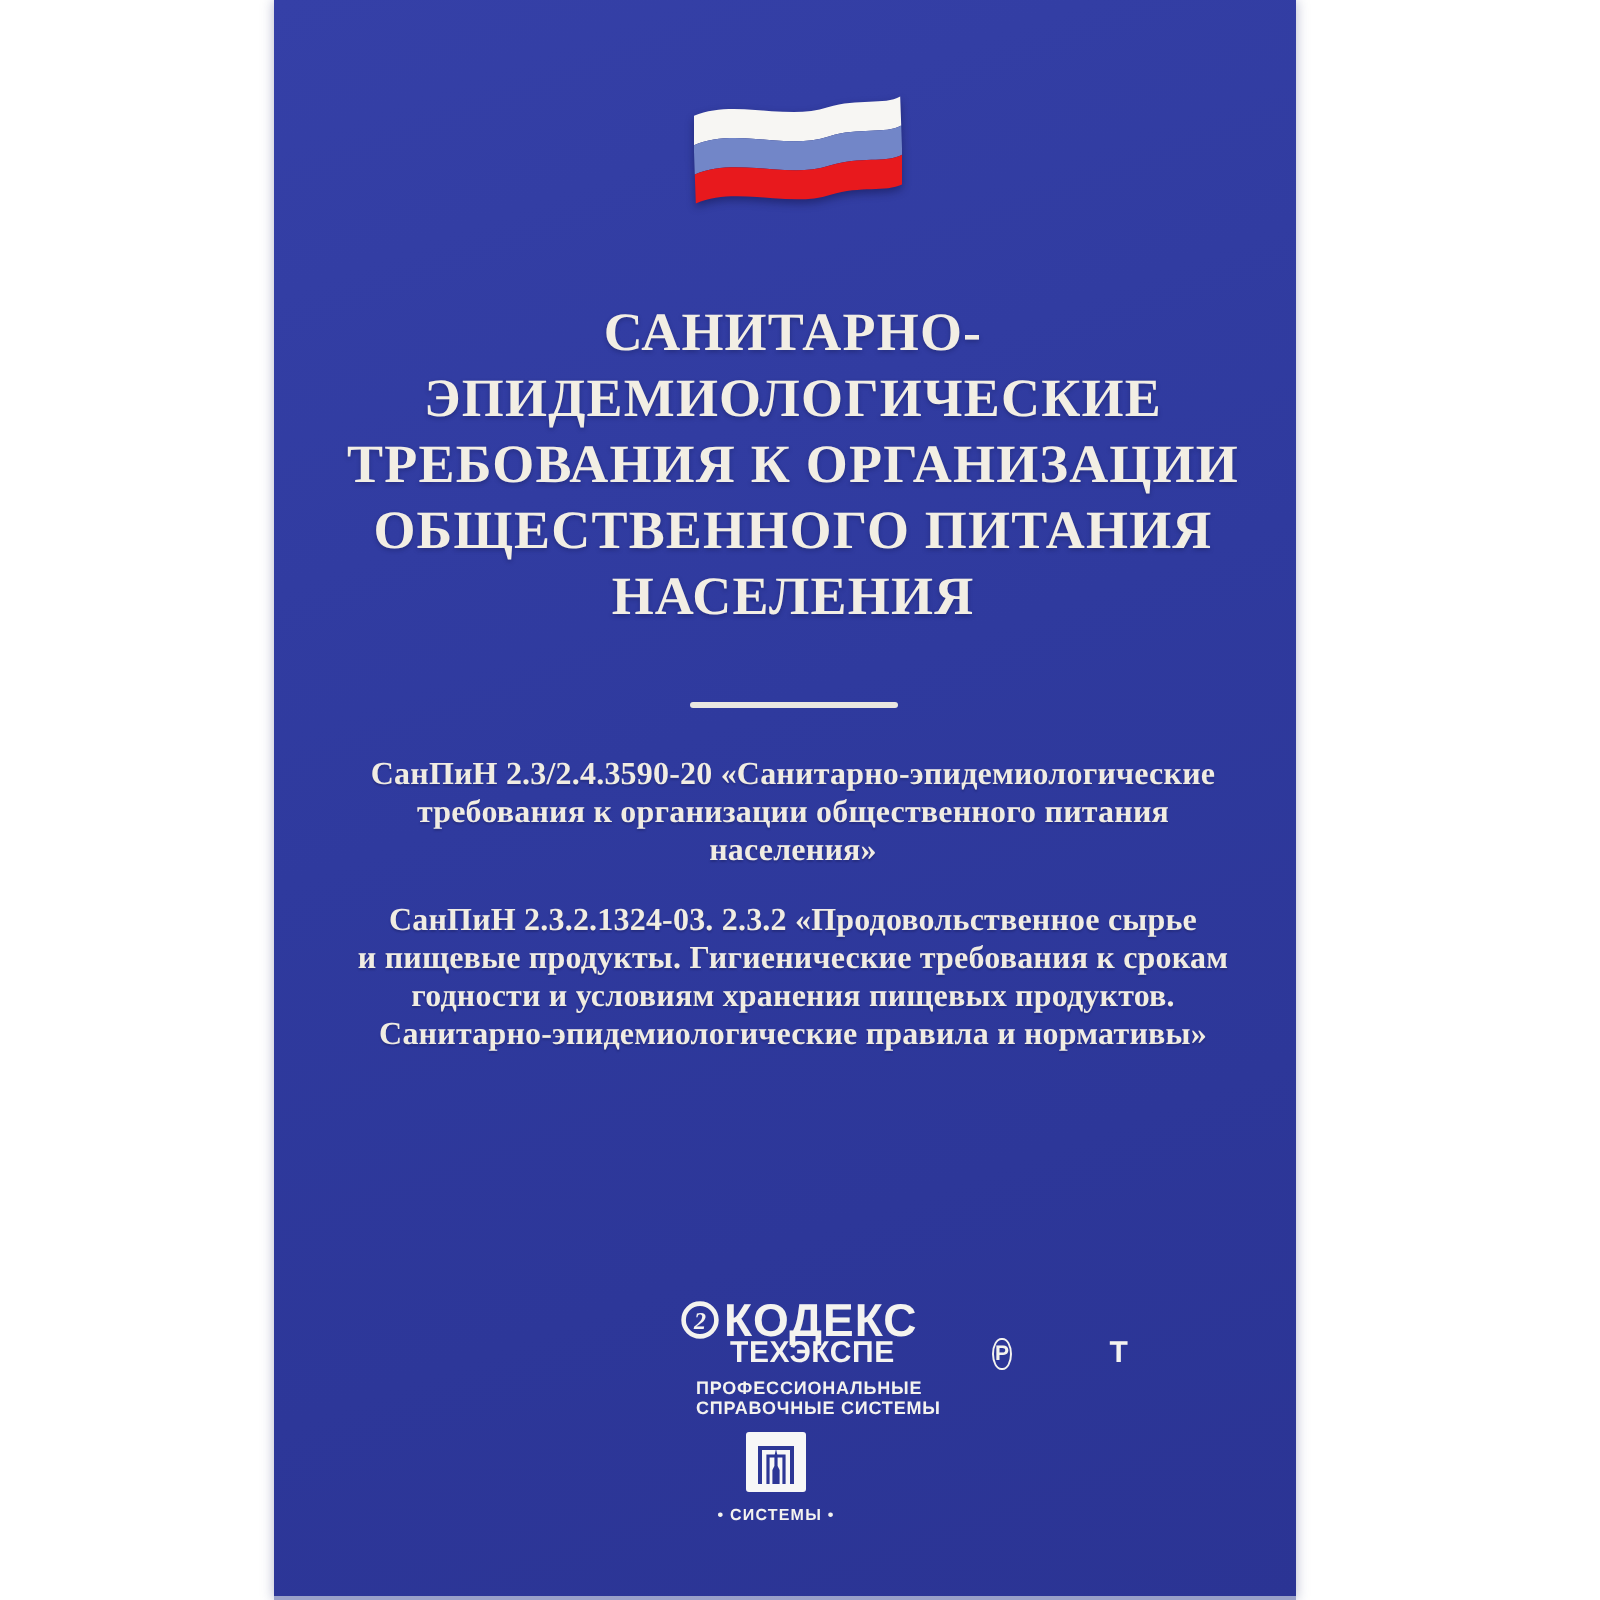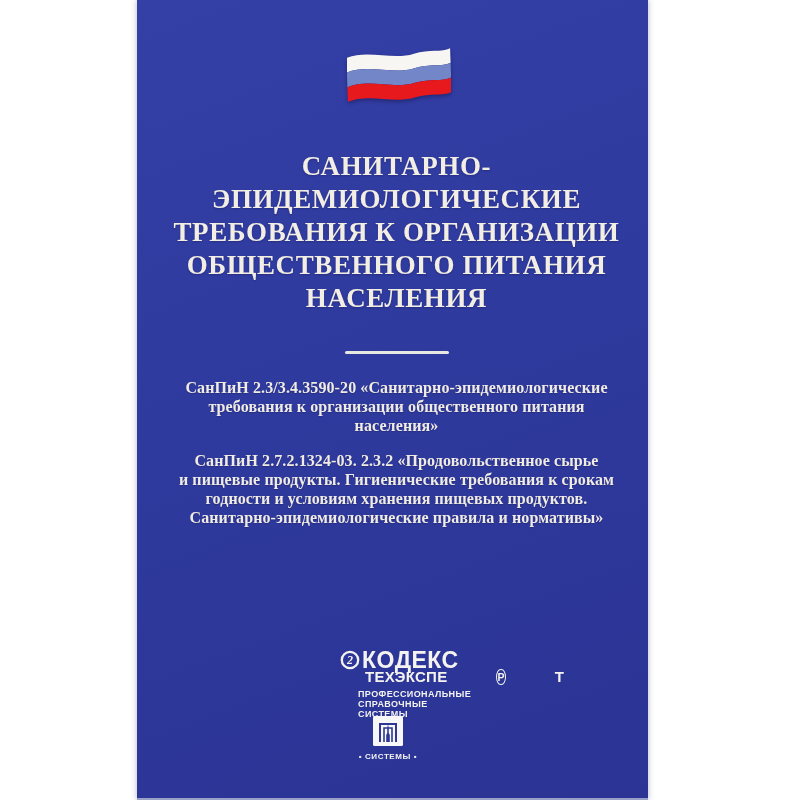--- a/index.html
+++ b/index.html
@@ -116,21 +116,21 @@
     justify-content: center;
     width: 14px;
     height: 14px;
     border: 1.6px solid #f4f3ef;
     border-radius: 50%;
     font-size: 10.5px;
     font-weight: 700;
     margin: 0 1px;
   }
   .tagline {
-    margin-left: 18px;
+    margin-left: 8px;
     margin-top: 3px;
     white-space: pre-line;
     font-size: 9px;
     font-weight: 700;
     letter-spacing: 0.4px;
     line-height: 10px;
   }
   .prospekt {
     position: absolute;
     left: 197px;
@@ -176,24 +176,24 @@
       </svg>
 
       <h1 class="book-title">САНИТАРНО-
 ЭПИДЕМИОЛОГИЧЕСКИЕ
 ТРЕБОВАНИЯ К ОРГАНИЗАЦИИ
 ОБЩЕСТВЕННОГО ПИТАНИЯ
 НАСЕЛЕНИЯ</h1>
 
       <div class="divider"></div>
 
-      <p class="regulation regulation-1">СанПиН 2.3/3.4.3590-20 «Санитарно-эпидемиологические
+      <p class="regulation regulation-1">СанПиН 2.3/2.4.3590-20 «Санитарно-эпидемиологические
 требования к организации общественного питания
 населения»</p>
-      <p class="regulation regulation-2">СанПиН 2.7.2.1324-03. 2.3.2 «Продовольственное сырье
+      <p class="regulation regulation-2">СанПиН 2.3.2.1324-03. 2.3.2 «Продовольственное сырье
 и пищевые продукты. Гигиенические требования к срокам
 годности и условиям хранения пищевых продуктов.
 Санитарно-эпидемиологические правила и нормативы»</p>
 
       <div class="logo-block">
         <div class="kodeks-line">
           <svg width="20" height="20" viewBox="0 0 20 20">
             <circle cx="10" cy="10" r="8.2" fill="none" stroke="#f4f3ef" stroke-width="2.3"></circle>
             <text x="10" y="14.4" text-anchor="middle" font-size="12" font-weight="bold" font-style="italic" font-family="Liberation Serif, serif" fill="#f4f3ef">2</text>
           </svg>

